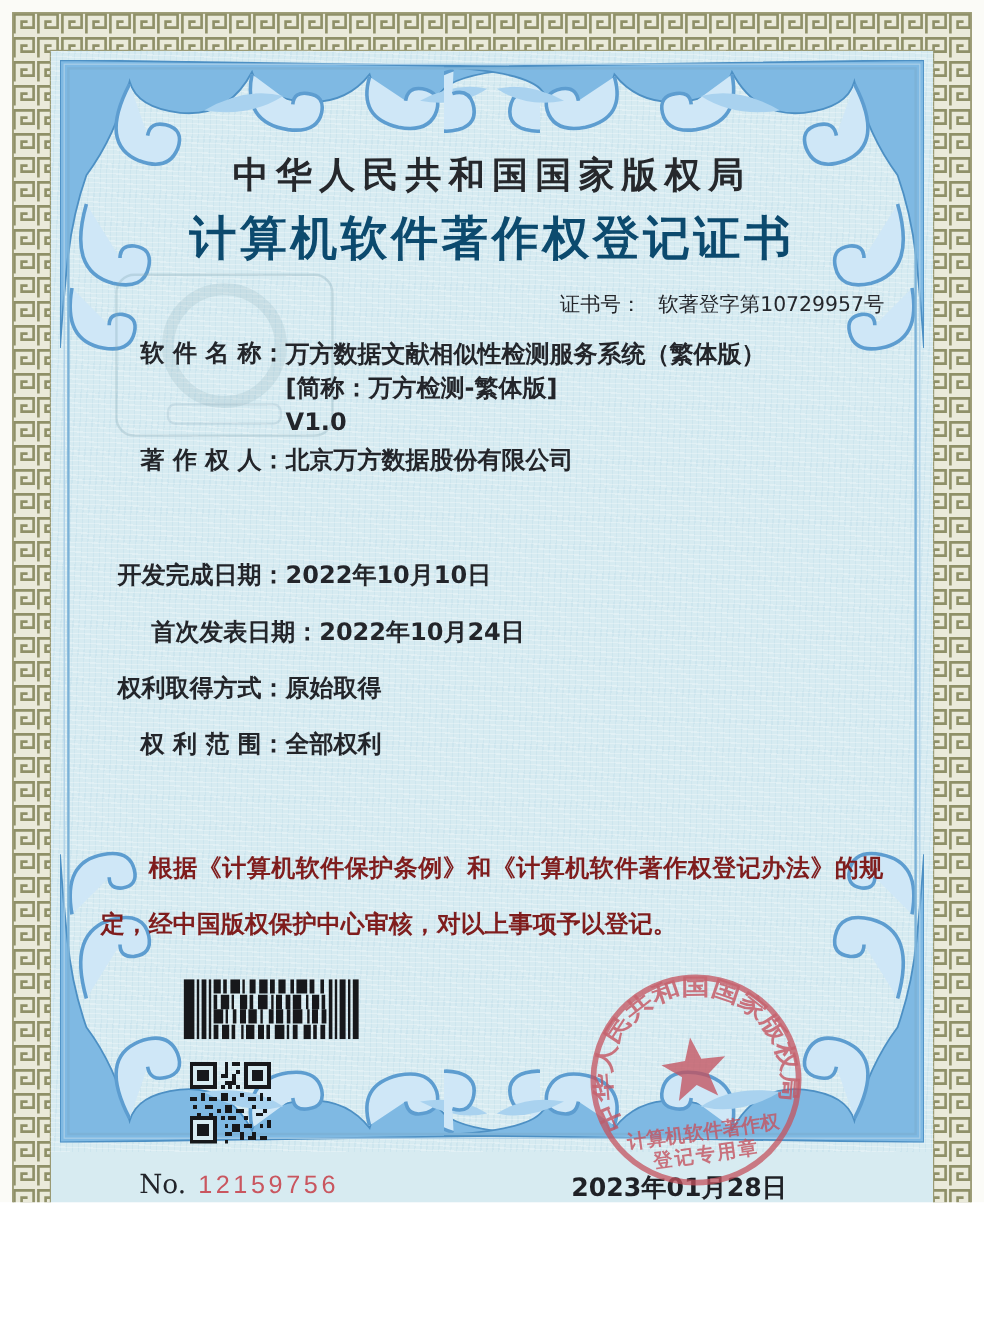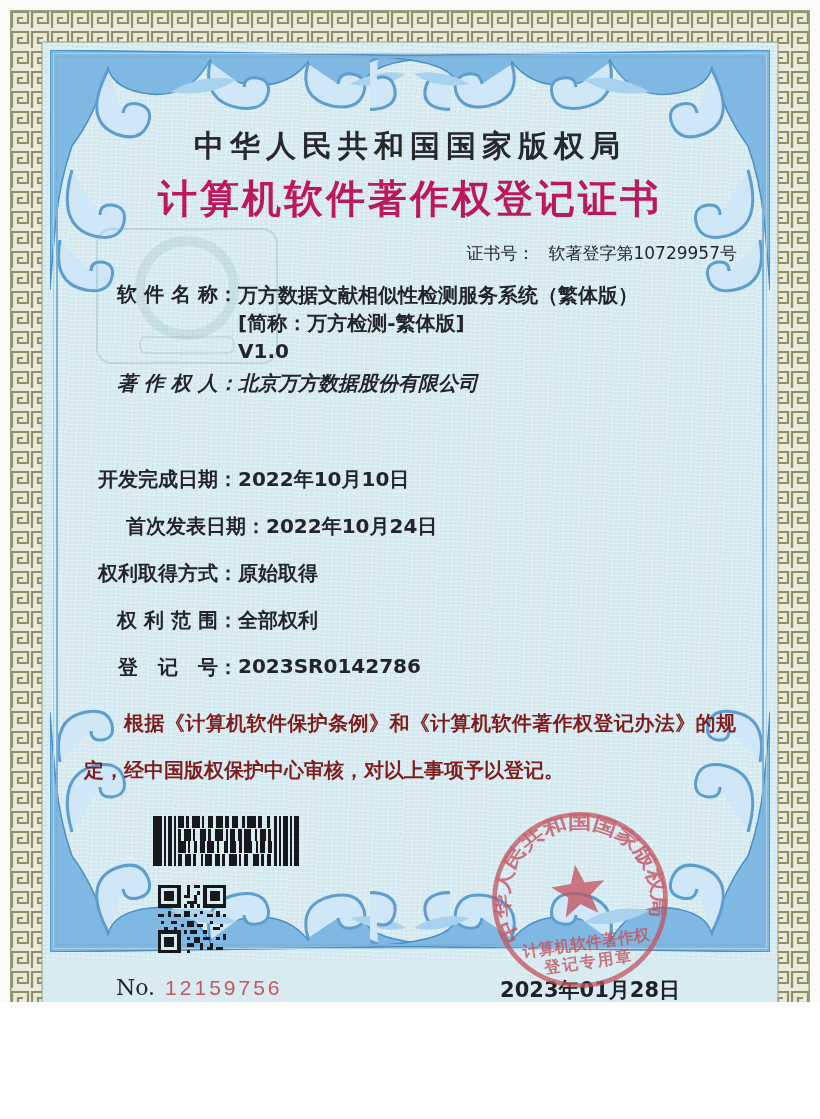--- a/index.html
+++ b/index.html
@@ -39,55 +39,55 @@
     width:92px;height:14px;border:2px solid rgba(130,165,180,.22);border-radius:7px;}
 
   .authority{
     position:absolute;top:126px;left:0;width:100%;margin:0;
     text-align:center;font-family:"DejaVu Serif","Liberation Serif",serif;
     font-size:30px;font-weight:bold;letter-spacing:6px;color:#26282c;
   }
   .cert-title{
     position:absolute;top:172px;left:0;width:100%;margin:0;
     text-align:center;font-family:"DejaVu Serif","Liberation Serif",serif;
-    font-size:39px;font-weight:bold;letter-spacing:3px;color:#be185d;
+    font-size:39px;font-weight:bold;letter-spacing:3px;color:#0c4a6e;
   }
   .certno{
     position:absolute;top:242px;right:83px;
     font-size:17px;font-weight:normal;color:#25272c;
   }
   .certno .lbl{margin-right:14px;}
 
   .field{position:absolute;left:88px;font-size:20px;font-weight:bold;color:#23252a;}
   .flabel{display:inline-block;width:150px;white-space:pre;vertical-align:top;text-align:right;}
   .fvalue{display:inline-block;vertical-align:top;max-width:470px;}
   .fvalue .vline{line-height:28px;}
   .f-name{top:281px;}
-  .f-owner{top:370px;font-style:italic;}
+  .f-owner{top:370px;}
   .f-dev{top:466px;}
   .f-pub{top:513px;margin-left:28px;}
   .f-acq{top:560px;}
   .f-scope{top:607px;}
   .f-reg{top:654px;}
 
   .statement{
     position:absolute;left:84px;top:700px;width:652px;margin:0;
     font-size:20px;font-weight:bold;line-height:47px;
     text-indent:2em;text-align:justify;color:#7f1d1d;
   }
 
   .barcode{position:absolute;left:153px;top:816px;}
   .qrcode{position:absolute;left:158px;top:885px;}
 
   .serial{position:absolute;left:116px;top:975px;font-family:"DejaVu Serif","Liberation Serif",serif;
     font-size:22px;color:#22242a;}
   .serial .num{font-family:Liberation Sans, sans-serif;
     color:#c9565f;letter-spacing:3px;font-size:21px;margin-left:10px;}
 
-  .issue-date{position:absolute;left:476px;top:976px;width:204px;text-align:right;
+  .issue-date{position:absolute;left:476px;top:976px;width:204px;text-align:left;
     font-size:21px;font-weight:bold;color:#1f2126;}
 
   .seal{position:absolute;left:486px;top:806px;width:188px;height:188px;
     transform:rotate(-8deg);opacity:.88;}
   .seal text{font-family:"DejaVu Sans","Liberation Sans",sans-serif;font-weight:bold;}
 </style>
 </head>
 <body>
 
 <div class="cert">
@@ -168,23 +168,20 @@
   </div>
 
   <div class="field f-acq">
     <span class="flabel">权利取得方式：</span><span class="fvalue">原始取得</span>
   </div>
 
   <div class="field f-scope">
     <span class="flabel">权 利 范 围：</span><span class="fvalue">全部权利</span>
   </div>
 
-  <div class="field f-reg">
-    <span class="flabel">登　记　号：</span><span class="fvalue">2023SR0142786</span>
-  </div>
 
   <p class="statement">根据《计算机软件保护条例》和《计算机软件著作权登记办法》的规定，经中国版权保护中心审核，对以上事项予以登记。</p>
 
   <svg class="barcode" width="146" height="50" viewBox="0 0 146 50" aria-hidden="true">
     <g fill="#17181b">
       <rect x="0" y="0" width="9" height="50"></rect>
       <rect x="11" y="0" width="2" height="50"></rect>
       <rect x="15" y="0" width="4" height="50"></rect>
       <rect x="21" y="0" width="2" height="50"></rect>
       <rect x="121" y="0" width="3" height="50"></rect>

